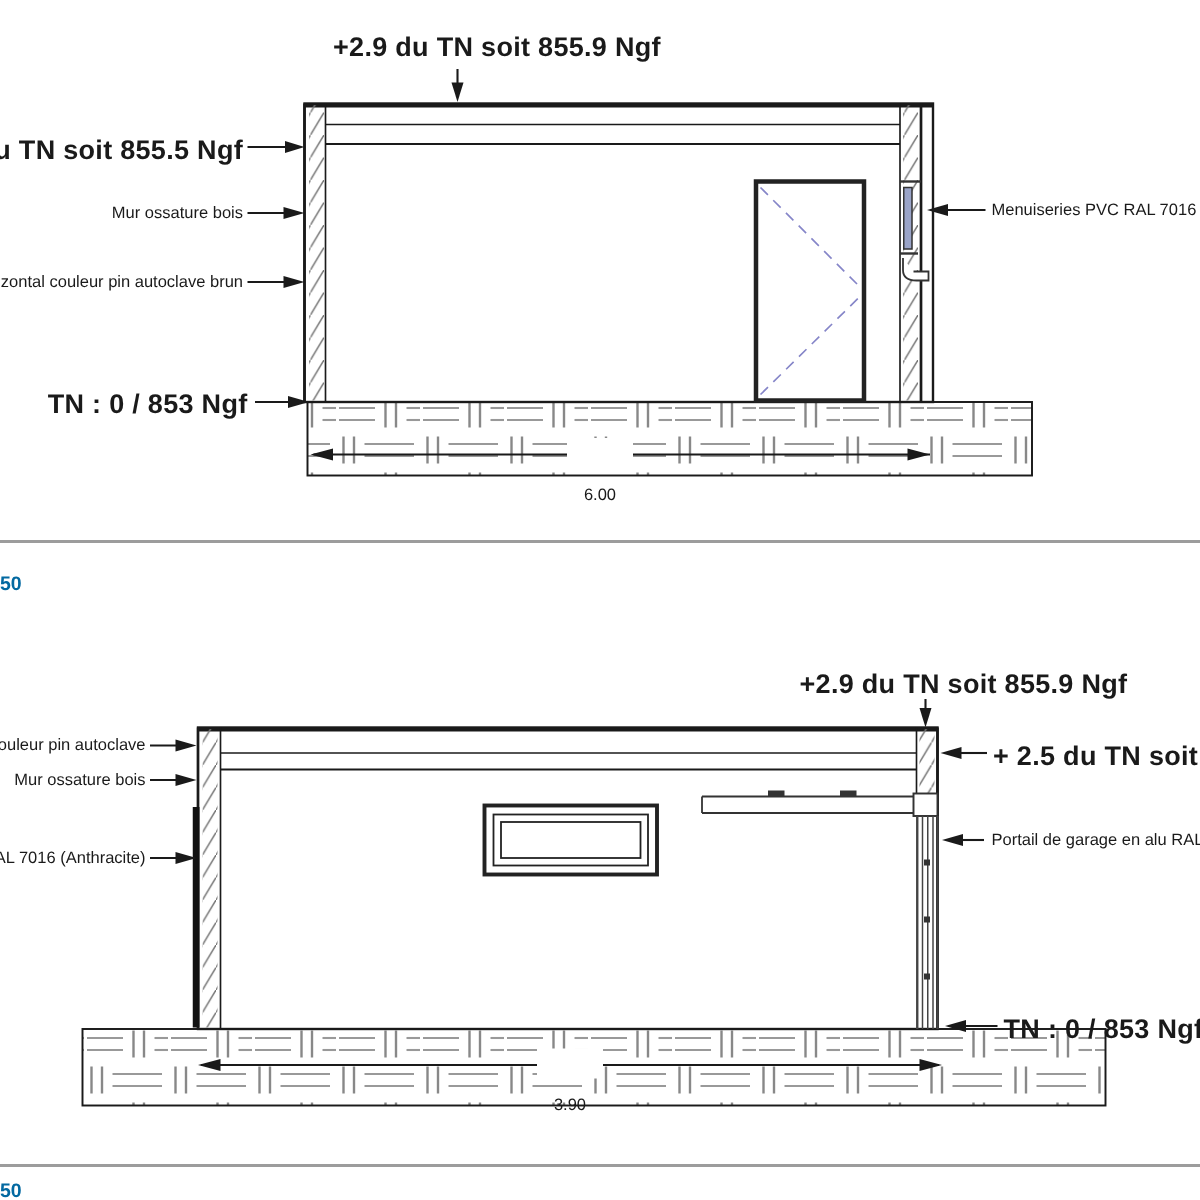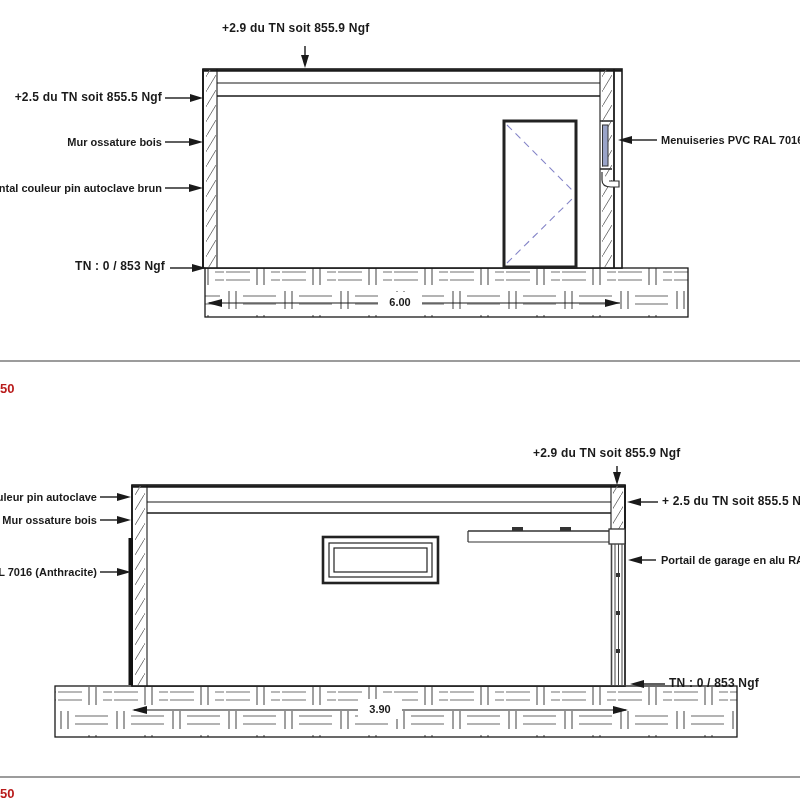--- a/index.html
+++ b/index.html
@@ -1,26 +1,26 @@
 <!DOCTYPE html>
 <html><head>
 <meta charset="utf-8">
 <style>
   html,body{
     margin:0;padding:0;width:800px;height:800px;background:#ffffff;
     overflow:hidden;position:relative;
     font-family:"Liberation Sans",sans-serif;
   }
   .ann{position:absolute;white-space:nowrap;color:#1a1a1a;}
-  .big{font-size:12px;font-weight:700;letter-spacing:.2px;}
-  .small{font-size:11px;font-weight:700;}
+  .big{font-size:18px;font-weight:700;letter-spacing:.2px;}
+  .small{font-size:11px;font-weight:400;}
   .ra{text-align:right;}
-  .dim{position:absolute;font-size:11px;font-weight:700;color:#1a1a1a;transform:translateX(-50%);}
+  .dim{position:absolute;font-size:11px;font-weight:400;color:#1a1a1a;transform:translateX(-50%);margin-top:28px;}
   .sep{position:absolute;left:0;width:800px;height:2px;background:#9c9c9c;}
-  .scale{position:absolute;font-size:13px;font-weight:700;color:#b91c1c;}
+  .scale{position:absolute;font-size:13px;font-weight:700;color:#0369a1;}
   svg{position:absolute;left:0;}
 </style>
 </head>
 <body>
 
 <svg width="800" height="400" viewBox="0 0 800 400" style="top:0;">
   <defs>
     <pattern id="hatchA" patternUnits="userSpaceOnUse" width="9" height="15">
       <path d="M0,15 L9,0" stroke="#777" stroke-width="1" fill="none"></path>
     </pattern>

